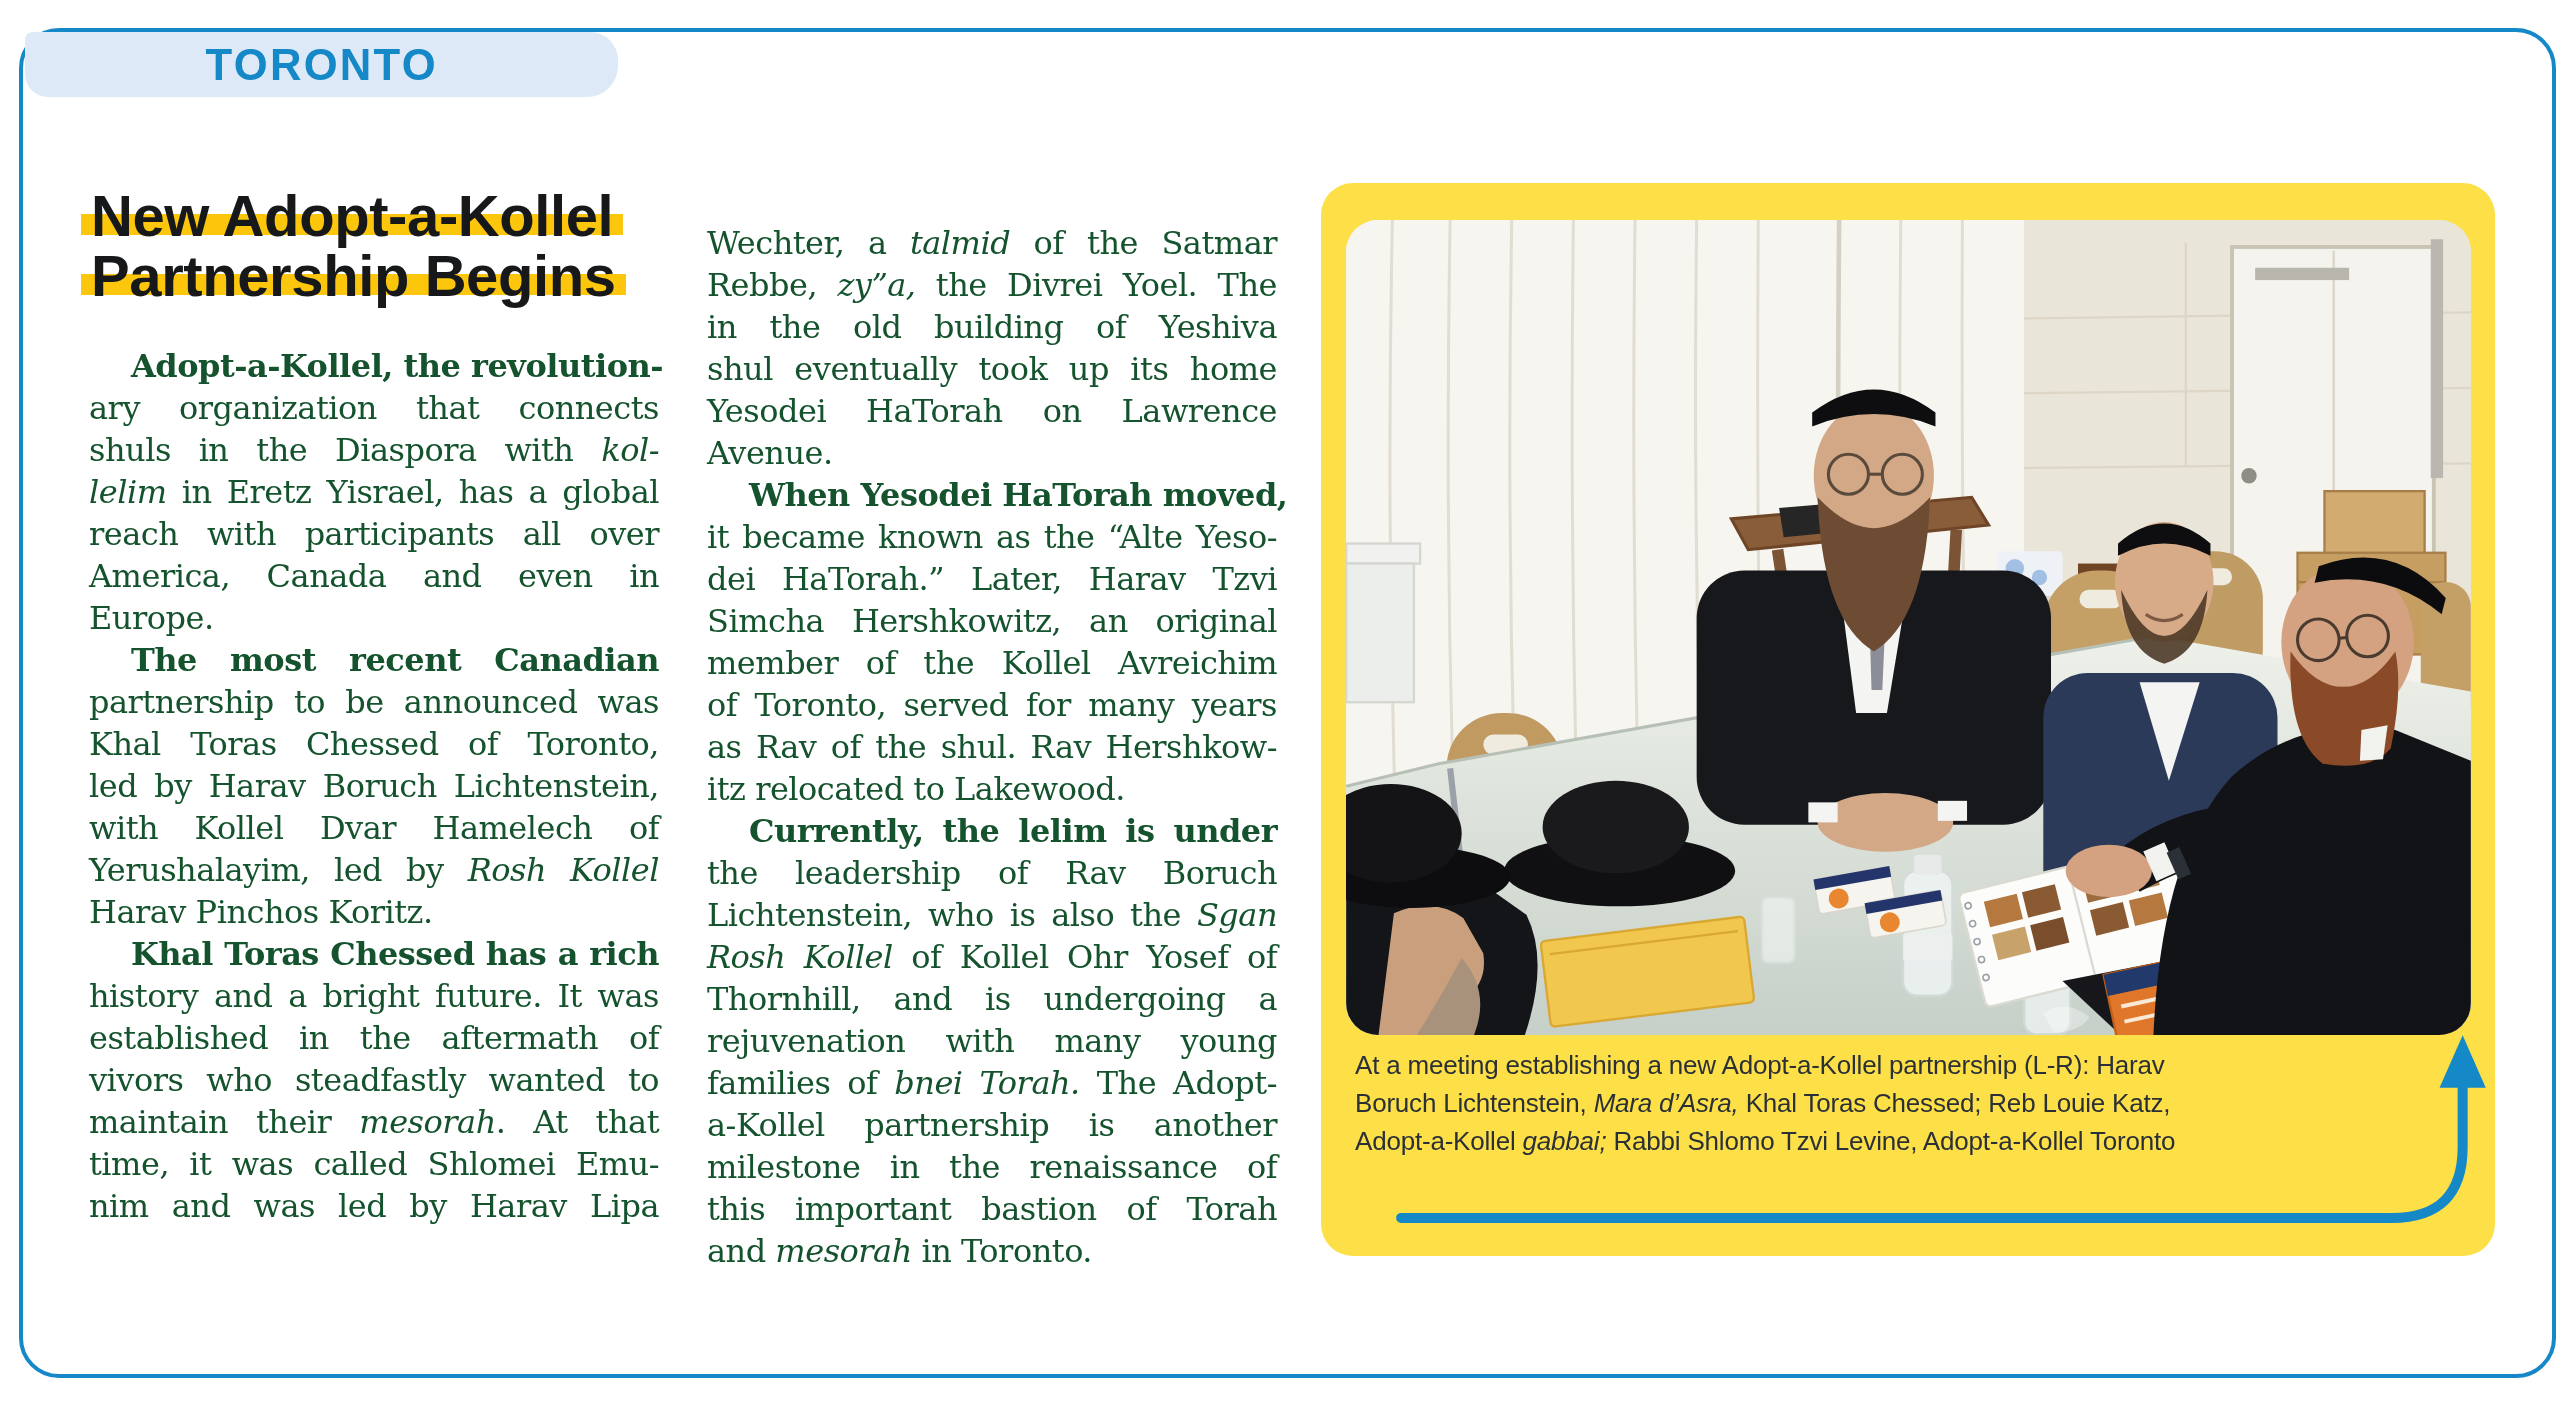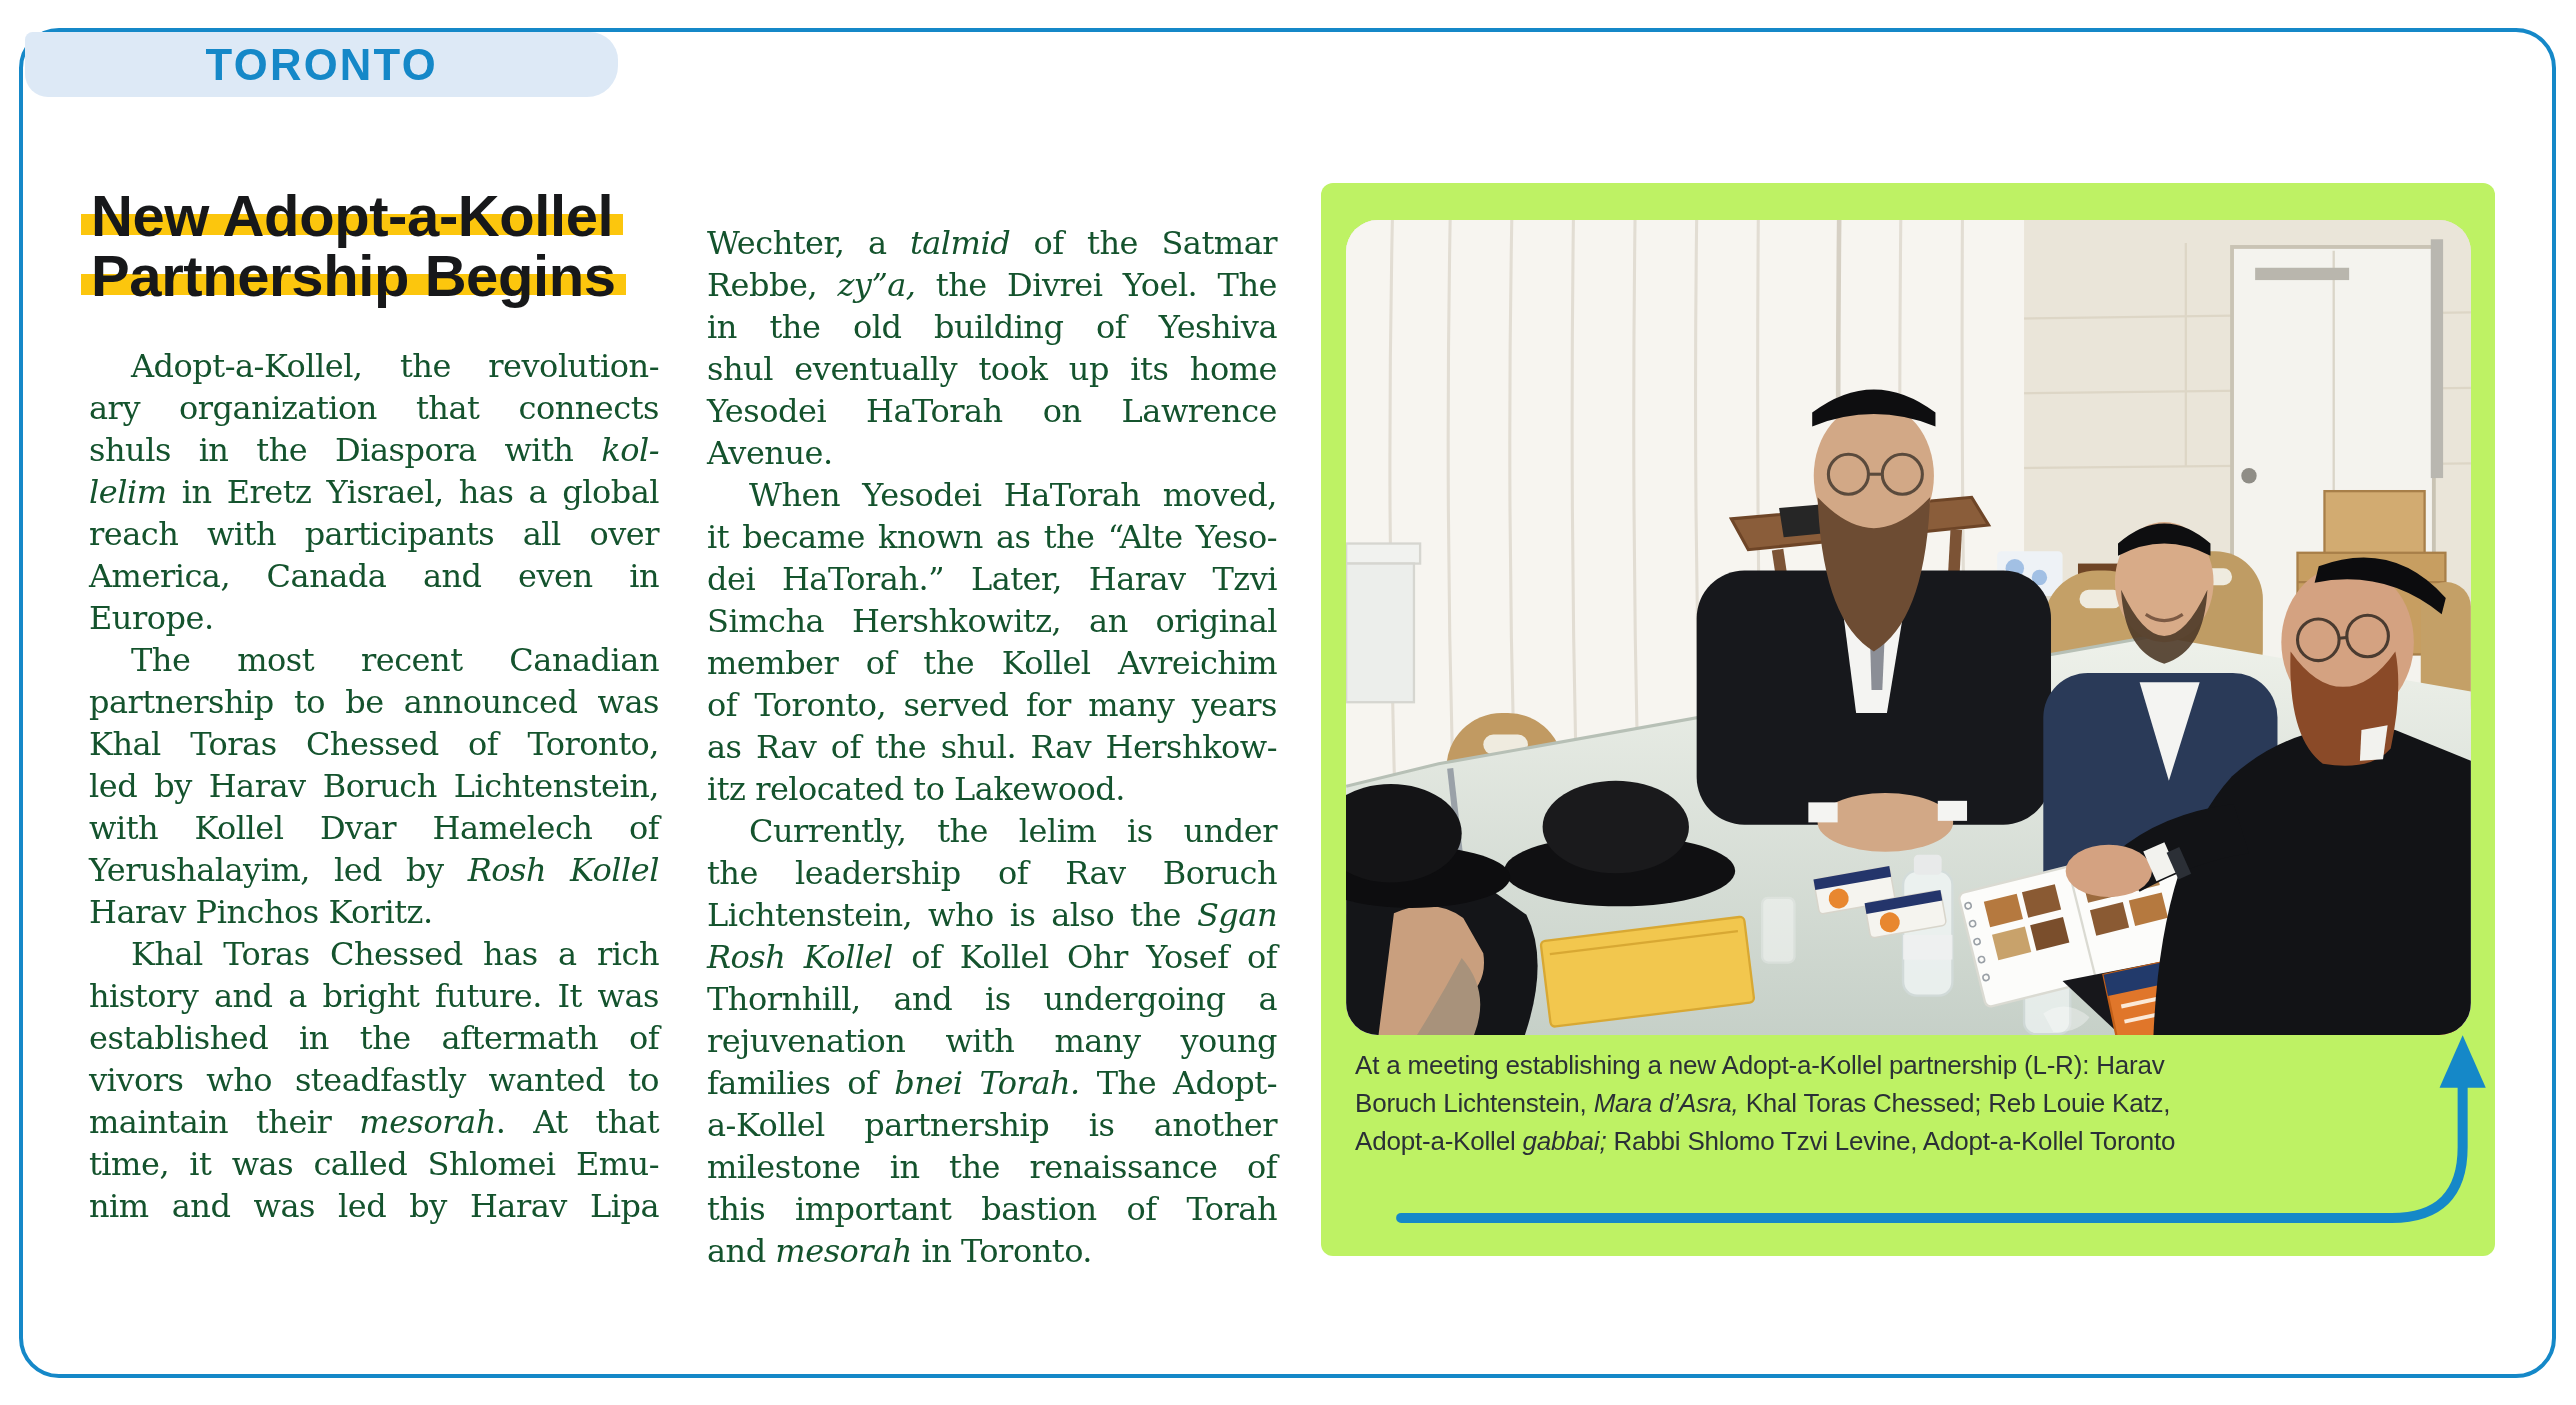--- a/index.html
+++ b/index.html
@@ -17,24 +17,24 @@
   .hl-row{height:60px;}
   .hl-line{display:inline-block;padding:0 10px;margin-left:-10px;
            background:linear-gradient(#fcc60d,#fcc60d) no-repeat;
            background-size:100% 21px;background-position:0 71%;}
   .col{position:absolute;width:570px;font-family:"DejaVu Serif",serif;font-size:32px;
        line-height:42px;color:#14532d;letter-spacing:-0.5px;}
   #col1{left:89px;top:345px;}
   #col2{left:707px;top:222px;}
   .tline{white-space:nowrap;text-align:justify;}
   .tline.just{text-align-last:justify;}
-  .tline.ind{text-indent:42px;}
+  .tline.ind{text-indent:42px;font-weight:bold;}
   .it{font-style:italic;}
   .photo-card{position:absolute;left:1321px;top:183px;width:1174px;height:1073px;
-              background:#bef264;border-radius:12px;}
+              background:#fde047;border-radius:32px;}
   .photo-frame{position:absolute;left:25px;top:37px;width:1125px;height:815px;
                border-radius:32px;overflow:hidden;background:#e9e4d8;}
   .photo-frame svg{display:block;}
   .caption{position:absolute;left:34px;top:863px;width:1037px;
            font-size:26px;line-height:38px;color:#2b3036;letter-spacing:-0.2px;}
   .caption .tline{white-space:normal;text-align:left;text-align-last:auto;}
   .arrow-svg{position:absolute;left:0;top:0;width:1174px;height:1073px;pointer-events:none;}
 </style>
 </head>
 <body>

